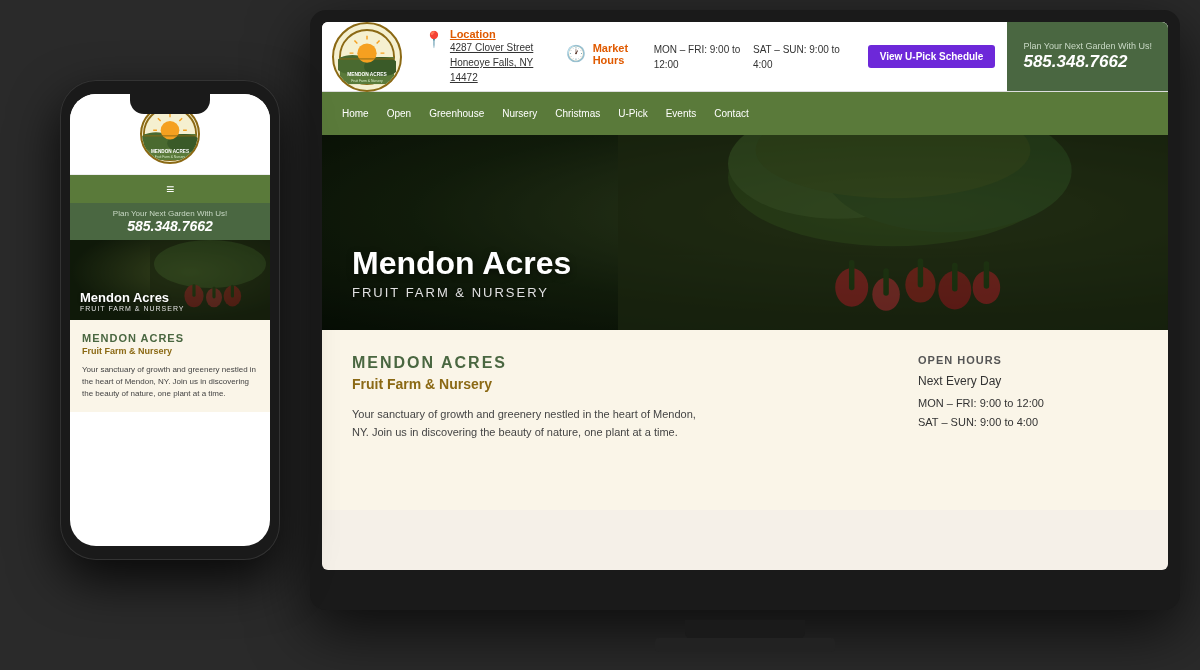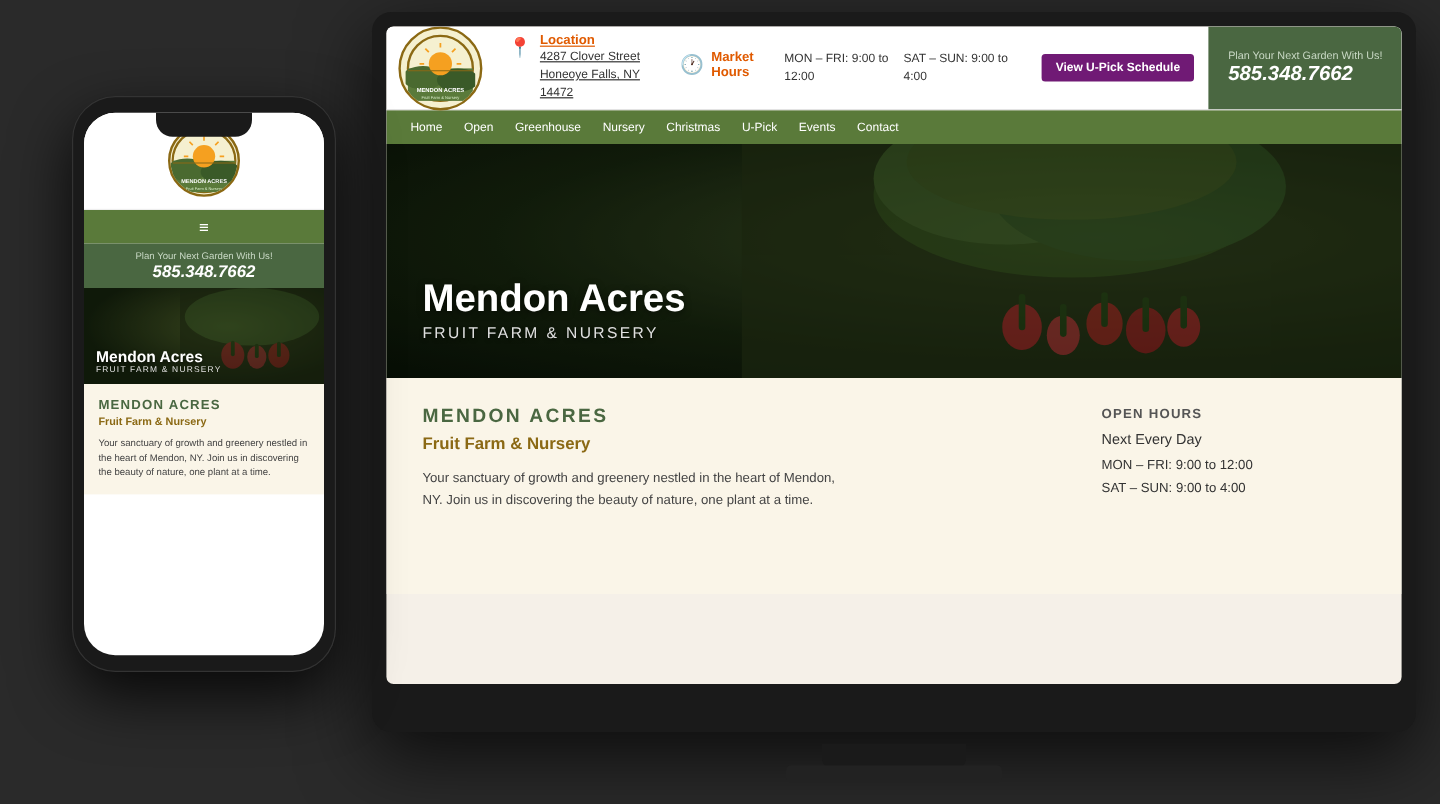--- a/index.html
+++ b/index.html
@@ -164,21 +164,21 @@
       color: #e05a00;
     }
 
     .hours-text {
       font-size: 10px;
       color: #333;
       line-height: 1.5;
     }
 
     .header-upick-btn {
-      background: #701a75;
+      background: #6d28d9;
       color: #fff;
       border: none;
       padding: 6px 12px;
       font-size: 10px;
       border-radius: 3px;
       cursor: pointer;
       white-space: nowrap;
       font-weight: bold;
     }
 
@@ -205,21 +205,21 @@
       color: #fff;
       font-style: italic;
     }
 
     
     .website-nav {
       background: #5a7a3a;
       display: flex;
       align-items: center;
       padding: 0 12px;
-      height: 28px;
+      height: 43px;
       gap: 2px;
     }
 
     .nav-item {
       color: #fff;
       font-size: 10px;
       padding: 4px 8px;
       cursor: pointer;
       white-space: nowrap;
     }

